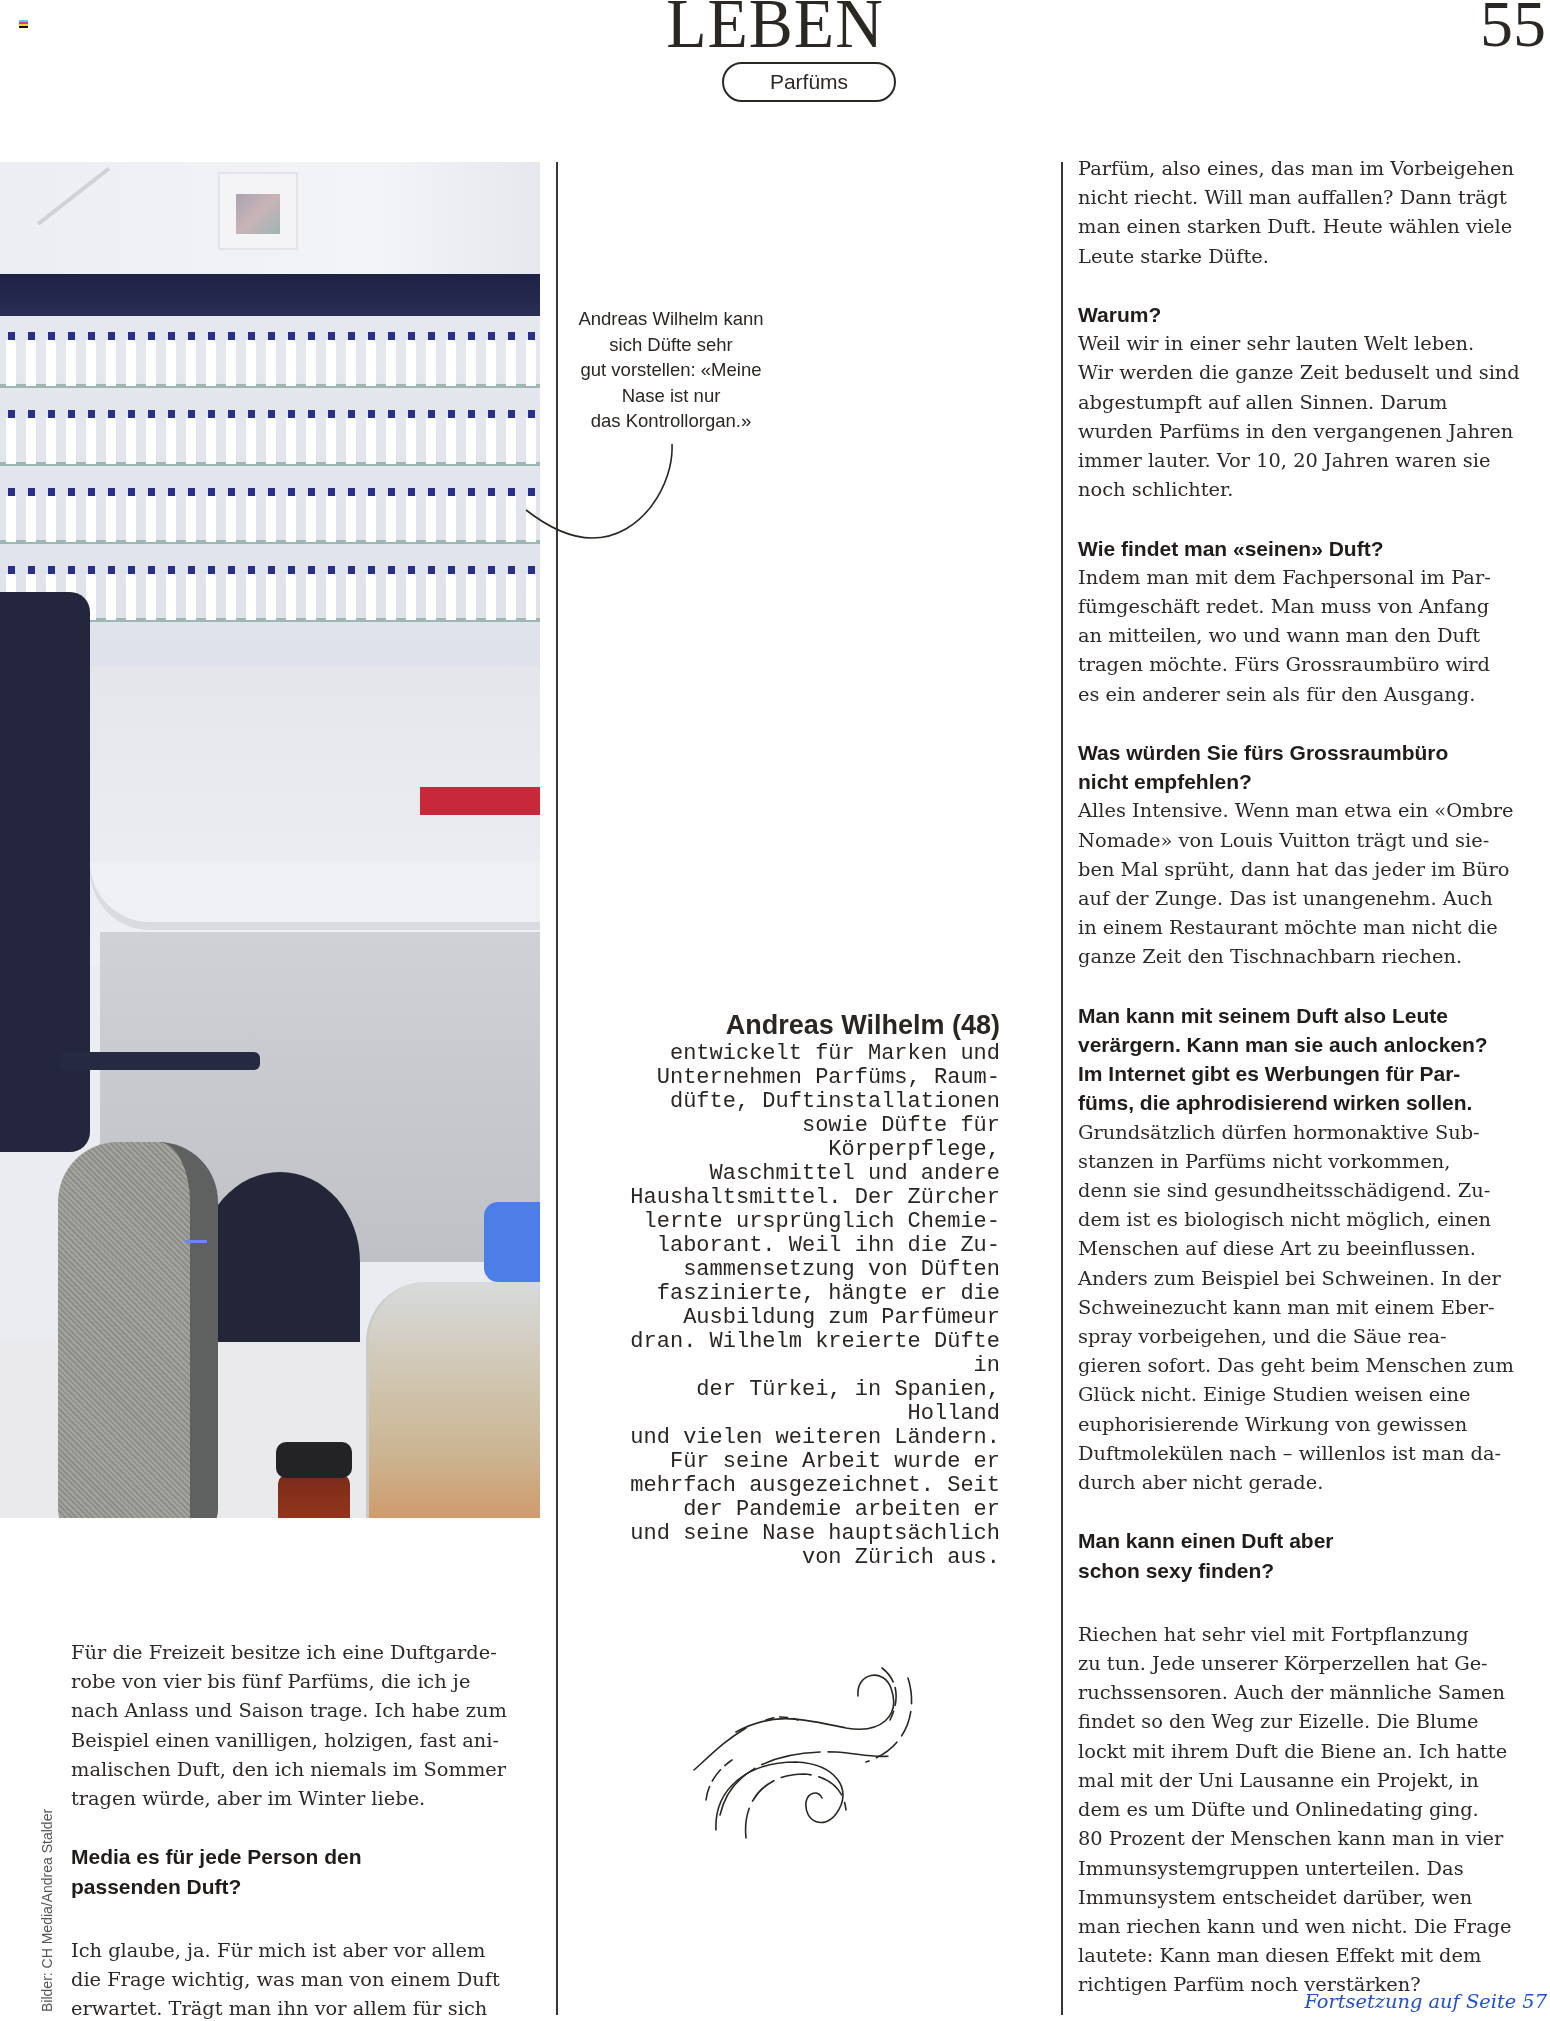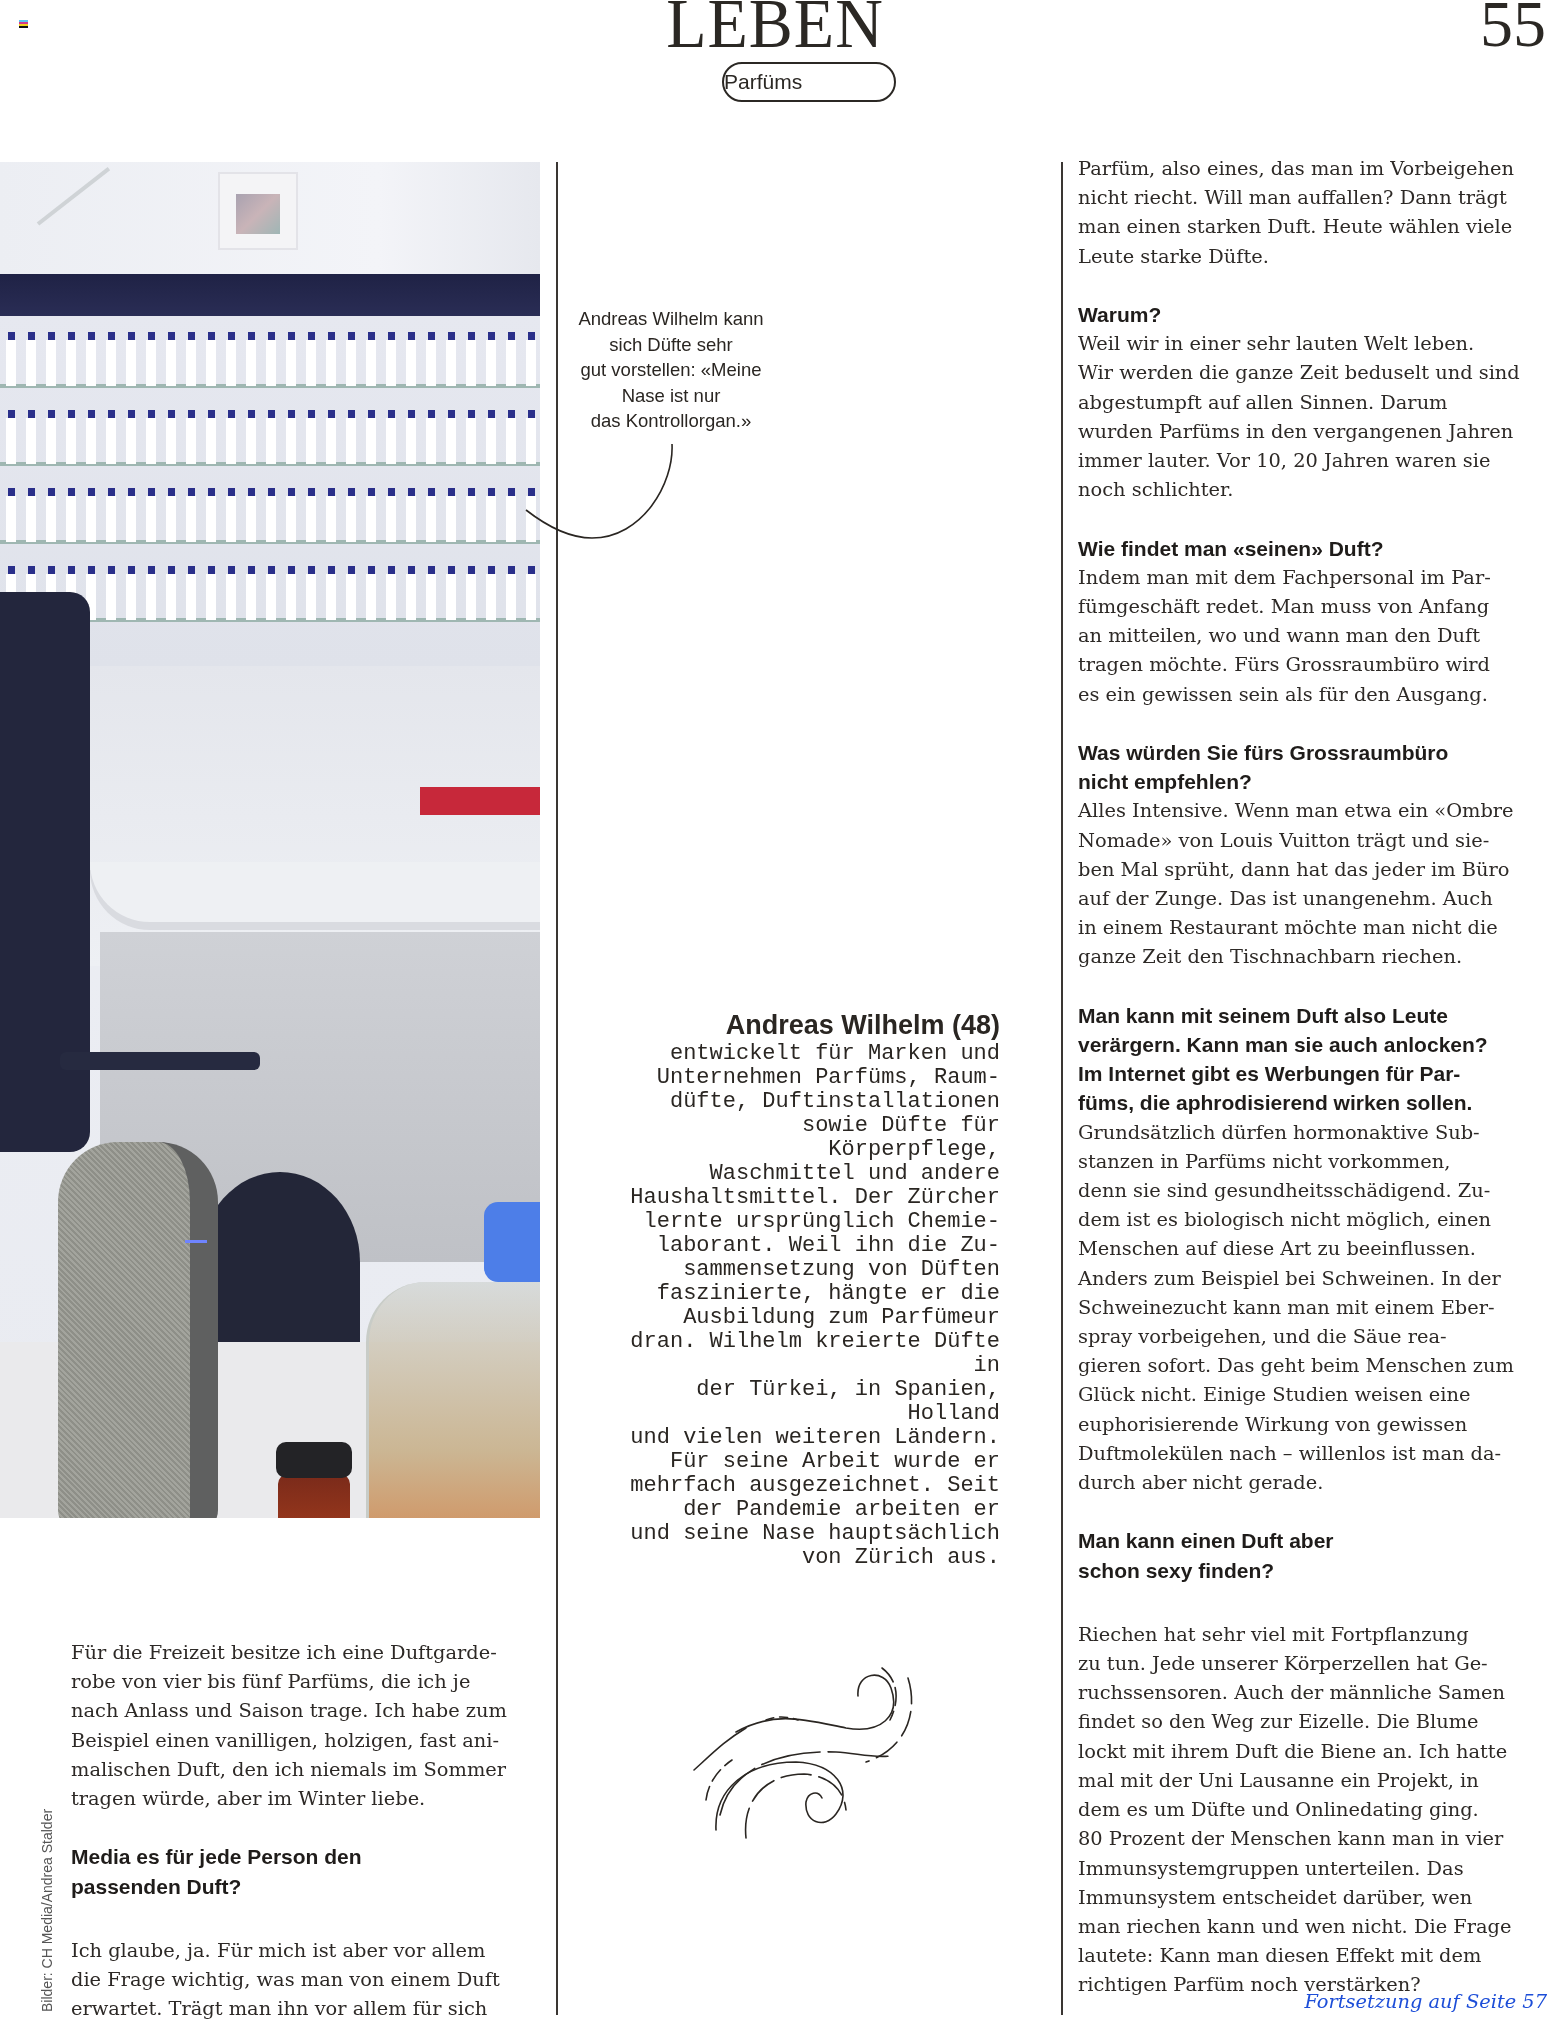--- a/index.html
+++ b/index.html
@@ -17,21 +17,21 @@
       letter-spacing: 1px; color: #2b2824; transform: scaleY(1.05);
     }
     .page-number {
       position: absolute; right: 4px; top: -14px;
       font-family: "Liberation Serif", "DejaVu Serif", serif; font-size: 66px; color: #2b2824;
     }
     .topic-pill {
       position: absolute; left: 722px; top: 62px; width: 174px; height: 40px;
       border: 2px solid #2b2824; border-radius: 20px;
       font-family: "Liberation Sans", "DejaVu Sans", sans-serif; font-size: 21px;
-      display: flex; align-items: center; color: #2b2824;
+      display: flex; align-items: center; justify-content: center; color: #2b2824;
     }
 
     
     .divider { position: absolute; width: 2px; background: #3a3633; }
 
     
     .photo {
       position: absolute; left: 0; top: 162px; width: 540px; height: 1356px; overflow: hidden;
       background: linear-gradient(180deg, #eef0f5 0%, #e9ebf1 100%);
     }
@@ -224,21 +224,21 @@
 Wir werden die ganze Zeit beduselt und sind
 abgestumpft auf allen Sinnen. Darum
 wurden Parfüms in den vergangenen Jahren
 immer lauter. Vor 10, 20 Jahren waren sie
 noch schlichter.</p>
   <h3>Wie findet man «seinen» Duft?</h3>
   <p>Indem man mit dem Fachpersonal im Par-
 fümgeschäft redet. Man muss von Anfang
 an mitteilen, wo und wann man den Duft
 tragen möchte. Fürs Grossraumbüro wird
-es ein gewissen sein als für den Ausgang.</p>
+es ein anderer sein als für den Ausgang.</p>
   <h3>Was würden Sie fürs Grossraumbüro
 nicht empfehlen?</h3>
   <p>Alles Intensive. Wenn man etwa ein «Ombre
 Nomade» von Louis Vuitton trägt und sie-
 ben Mal sprüht, dann hat das jeder im Büro
 auf der Zunge. Das ist unangenehm. Auch
 in einem Restaurant möchte man nicht die
 ganze Zeit den Tischnachbarn riechen.</p>
   <h3>Man kann mit seinem Duft also Leute
 verärgern. Kann man sie auch anlocken?

